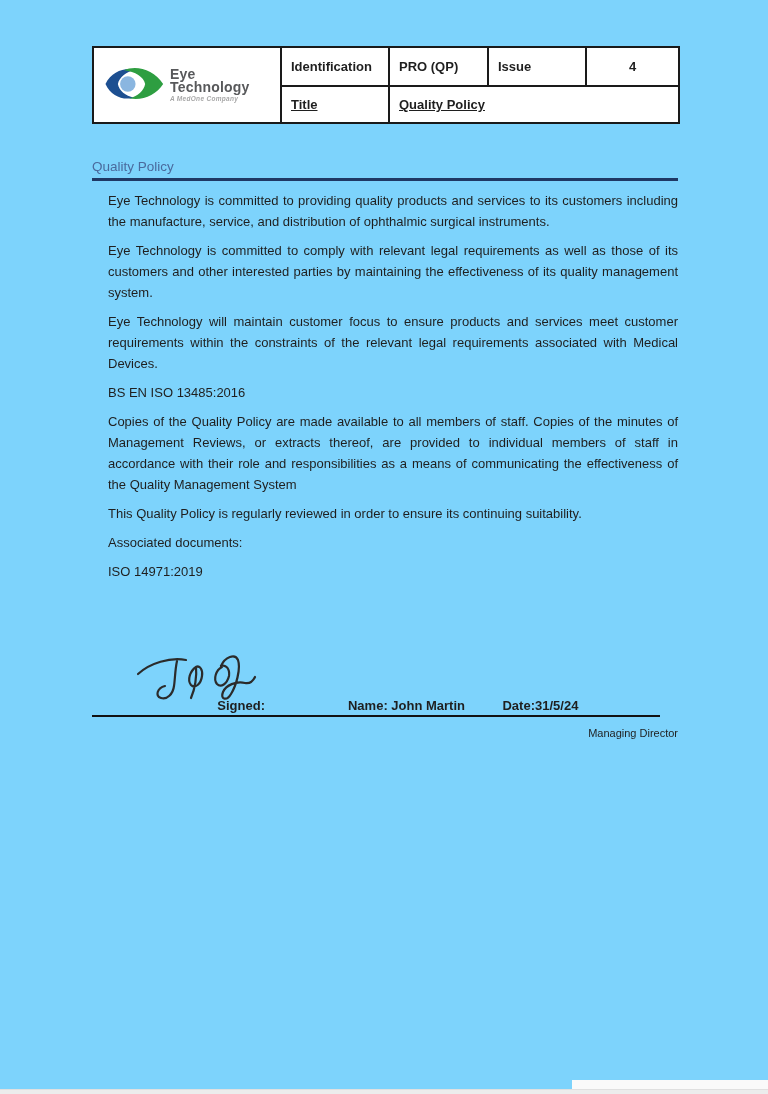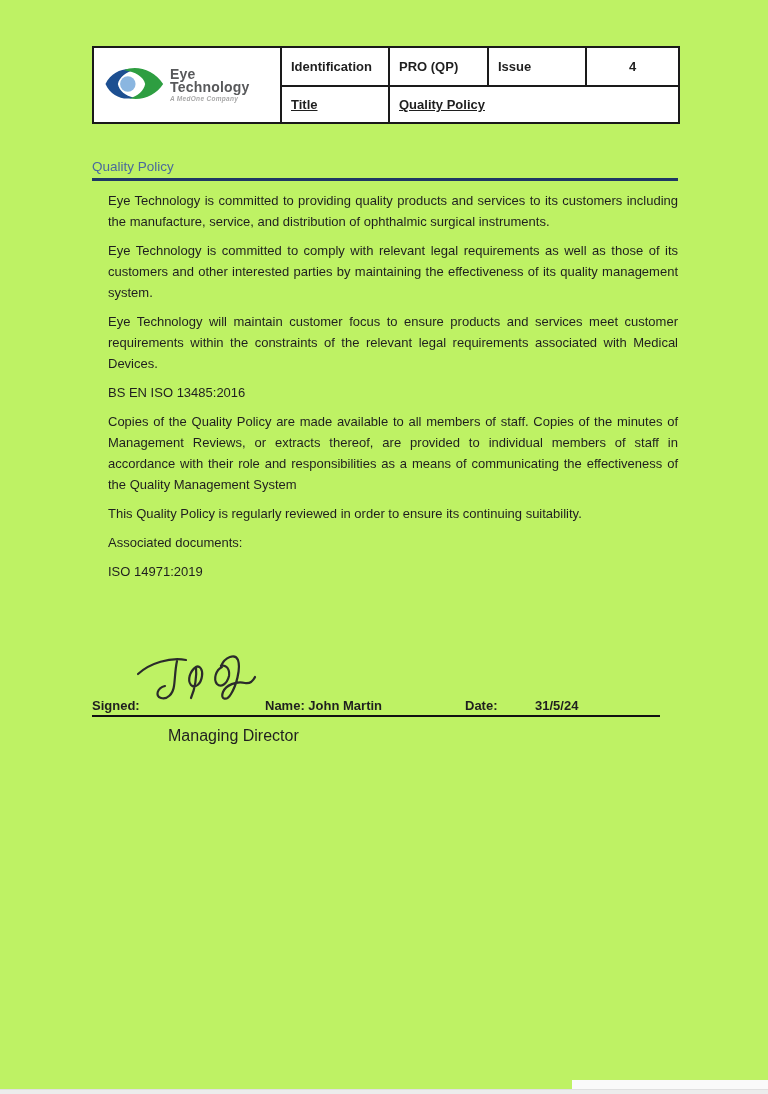--- a/index.html
+++ b/index.html
@@ -6,21 +6,21 @@
   html, body {
     width: 768px; height: 1094px;
     background: #ffffff;
     font-family: "Liberation Sans", sans-serif;
     color: #1f1f1f;
     overflow: hidden;
   }
   .page {
     position: relative;
     width: 768px; height: 1094px;
-    background: #bef264;
+    background: #7dd3fc;
   }
   .content {
     position: absolute;
     left: 92px; top: 46px;
     width: 586px;
   }
 
   
   table.doc-header {
     width: 100%;
@@ -70,20 +70,21 @@
     line-height: 21px;
     margin-bottom: 8px;
     text-align: justify;
     margin-left: 16px;
   }
 
   
   .sig-block {
     position: relative;
     margin-top: 116px;
+    text-align: right;
   }
   .sig-scrawl {
     position: absolute;
     left: 42px; top: -50px;
     width: 128px; height: 56px;
   }
   .sig-line {
     position: relative;
     display: flex;
     align-items: baseline;
@@ -93,21 +94,21 @@
     font-weight: bold;
     padding-bottom: 2px;
   }
   .sig-signed { width: 173px; }
   .sig-name   { width: 200px; }
   .sig-date   { width: 70px; }
   .sig-dateval { }
   .sig-role {
     margin-top: 10px;
     margin-left: 76px;
-    font-size: 16px;
+    font-size: 11px;
   }
 
   
   .bottom-right-sheet {
     position: absolute;
     right: 0; bottom: 5px;
     width: 196px; height: 9px;
     background: #fafafa;
   }
   .bottom-edge {

